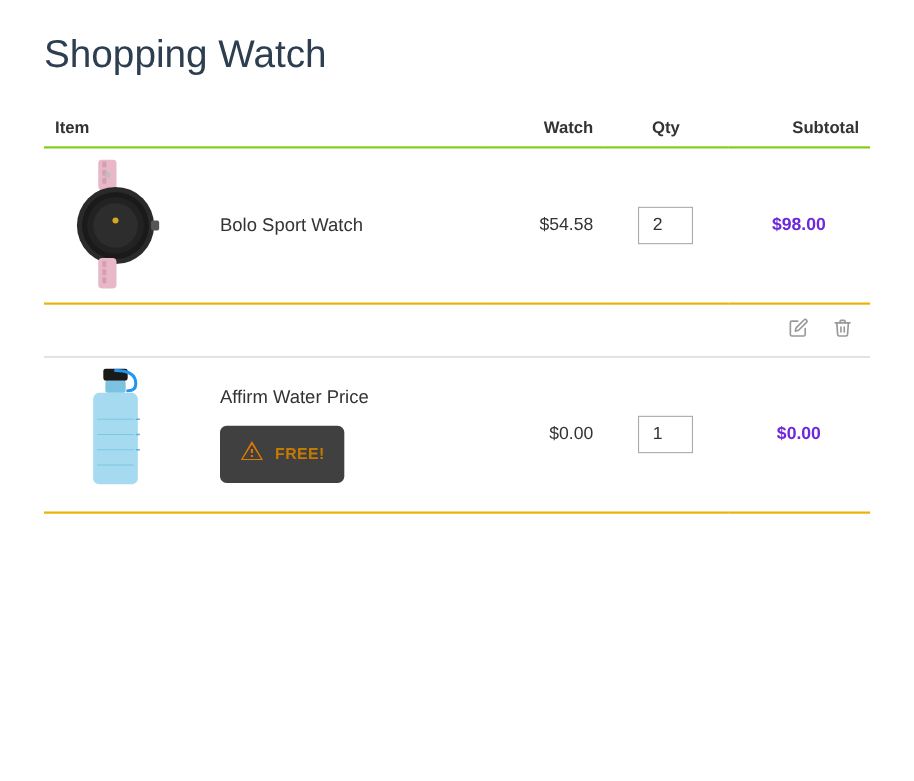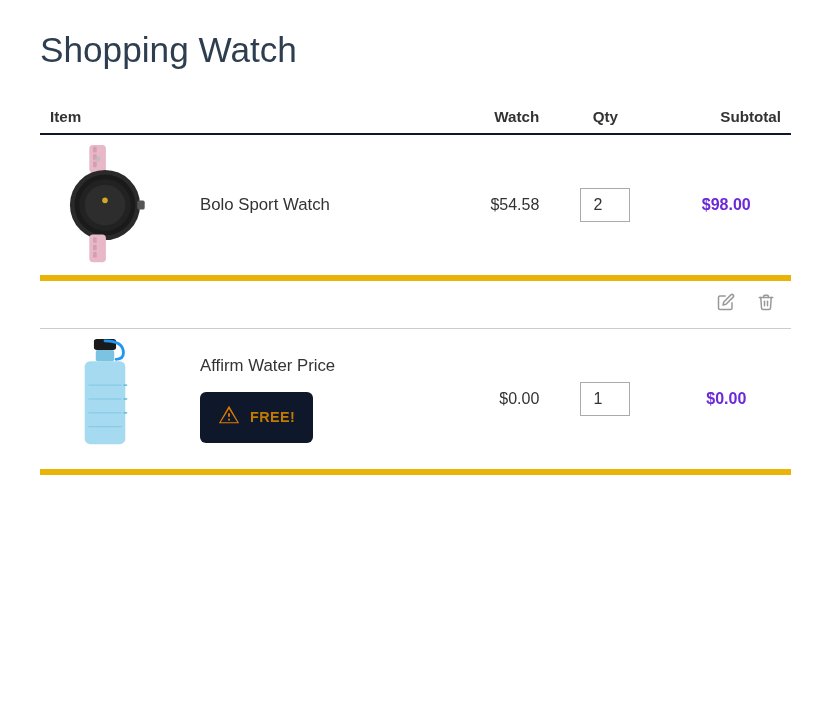--- a/index.html
+++ b/index.html
@@ -13,36 +13,36 @@
       font-size: 2.2rem;
       font-weight: 300;
       color: #2c3e50;
       margin-bottom: 30px;
     }
     .cart-table {
       width: 100%;
       border-collapse: collapse;
     }
     .cart-table thead tr {
-      border-bottom: 2px solid #0f172a;
+      border-bottom: 2px solid #84cc16;
       margin-top: 36px;
     }
     .cart-table thead th {
       padding: 8px 10px;
       font-weight: 700;
       font-size: 0.95rem;
       color: #333;
     }
     .cart-table thead th.col-item { text-align: left; }
     .cart-table thead th.col-price { text-align: right; }
     .cart-table thead th.col-qty { text-align: center; }
     .cart-table thead th.col-subtotal { text-align: right; }
 
     .cart-table tbody tr.product-row {
-      border-bottom: 6px solid #eab308;
+      border-bottom: 2px solid #eab308;
       vertical-align: middle;
     }
     .cart-table tbody tr.action-row {
       border-bottom: 1px solid #ccc;
     }
     .product-image-cell {
       padding: 15px 10px;
       width: 150px;
       text-align: center;
     }
@@ -101,21 +101,21 @@
     .action-btn {
       background: none;
       border: none;
       cursor: pointer;
       color: #888;
       font-size: 1.1rem;
       padding: 4px 6px;
     }
 
     .notice-box {
-      background: #0f172a;
+      background: #404040;
       border-radius: 6px;
       padding: 12px 18px;
       display: inline-flex;
       align-items: center;
       gap: 10px;
       margin-top: 6px;
     }
     .notice-icon {
       color: #e07b00;
       font-size: 1.2rem;

